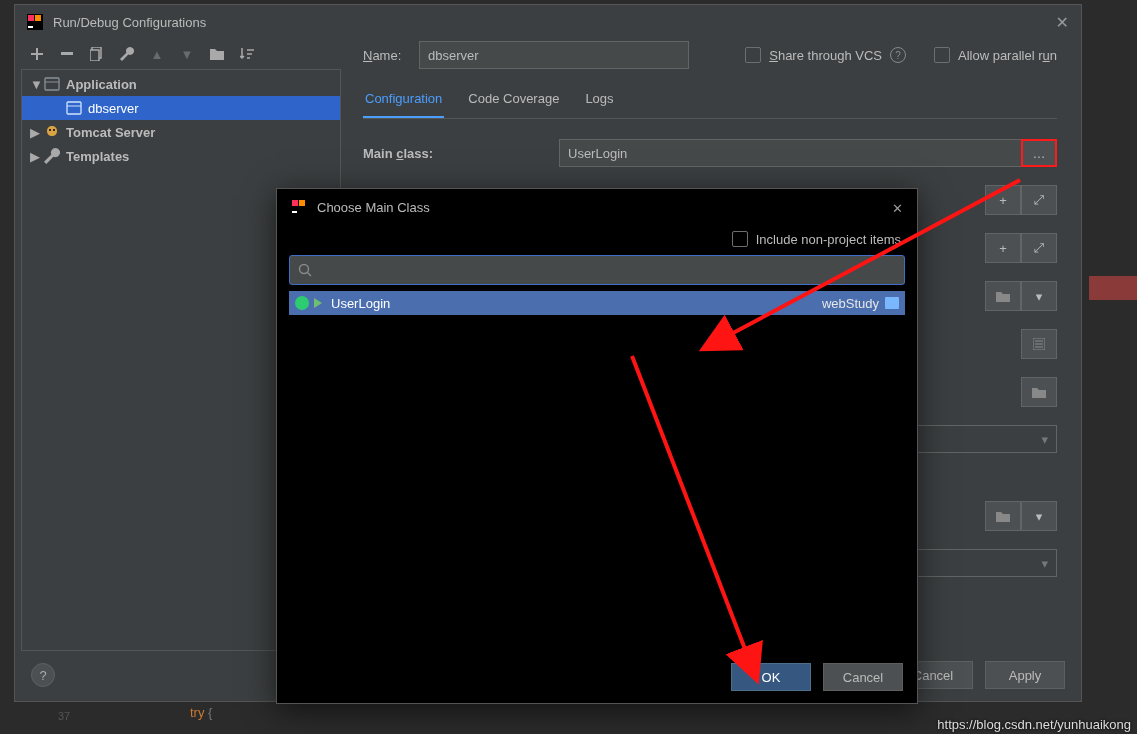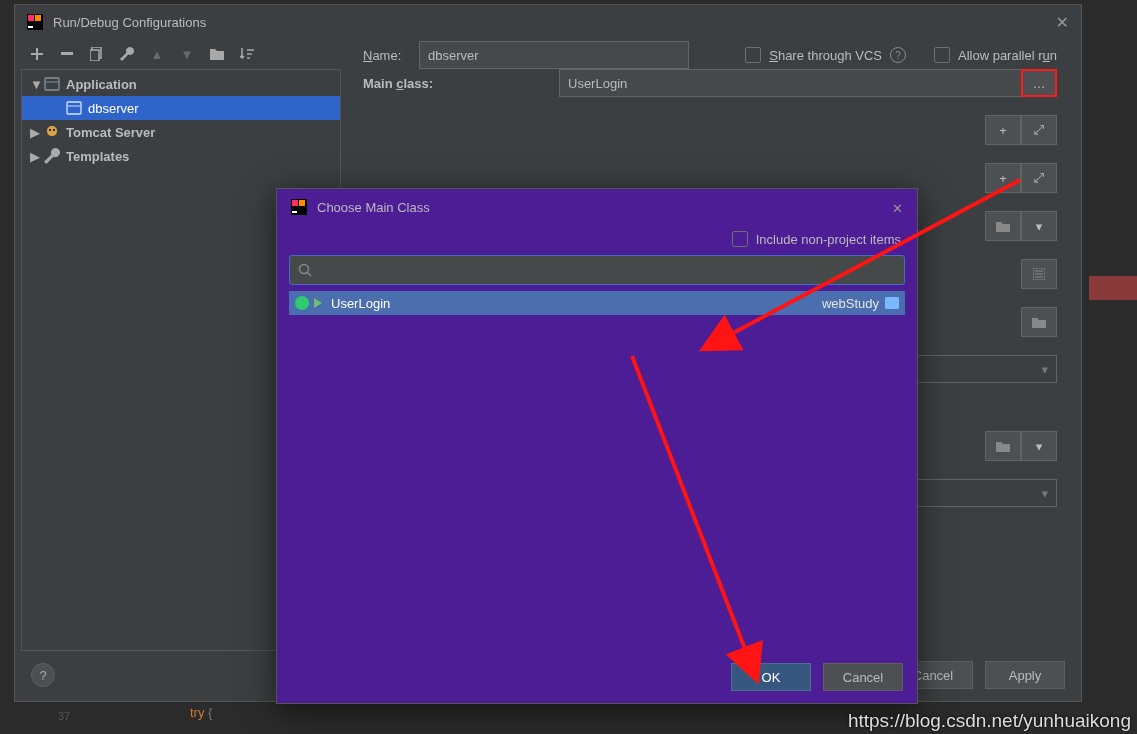--- a/index.html
+++ b/index.html
@@ -40,21 +40,21 @@
 .browse-btn.hl { border: 2px solid #ff1a1a; }
 .icon-btn { width: 36px; height: 30px; background: #4c5052; border: 1px solid #646464; display: flex; align-items: center; justify-content: center; cursor: pointer; }
 
 .faded-field { background: #3c3f41; color: #777; }
 
 .bottom-bar { position: absolute; bottom: 12px; right: 16px; left: 16px; display: flex; align-items: center; gap: 12px; }
 .dialog-btn { min-width: 80px; height: 28px; background: #4c5052; border: 1px solid #5e6060; color: #bbb; cursor: pointer; padding: 0 14px; }
 .help-circle { width: 24px; height: 24px; border-radius: 50%; background: #4c5052; border: 1px solid #5e6060; display: flex; align-items: center; justify-content: center; color: #aaa; cursor: pointer; }
 
 
-.inner-dialog { position: absolute; left: 276px; top: 188px; width: 642px; height: 516px; background: #4c1d95; border: 1px solid #555; box-shadow: 0 6px 30px rgba(0,0,0,0.6); z-index: 10; }
+.inner-dialog { position: absolute; left: 276px; top: 188px; width: 642px; height: 516px; background: #000000; border: 1px solid #555; box-shadow: 0 6px 30px rgba(0,0,0,0.6); z-index: 10; }
 .inner-title { display: flex; align-items: center; padding: 10px 14px; }
 .inner-close { position: absolute; right: 14px; top: 12px; color: #999; cursor: pointer; }
 .inner-tabs { display: flex; gap: 22px; margin: 12px 24px 10px; border-bottom: 0; }
 .inner-tab { padding: 0 2px 8px 2px; cursor: pointer; }
 .inner-tab.active { color: #bbb; border-bottom: 2px solid #4a9eff; }
 .include-row { display: flex; align-items: center; justify-content: flex-end; gap: 8px; margin: 6px 16px 8px; }
 .search-bar { margin: 0 12px; height: 30px; background: #45494a; border: 1px solid #3f6ec9; border-radius: 3px; display: flex; align-items: center; padding: 0 8px; color: #888; }
 .result-row { margin: 6px 12px 0; height: 24px; background: #4b6eaf; display: flex; align-items: center; padding: 0 6px; color: #fff; }
 .result-icon { width: 14px; height: 14px; border-radius: 50%; background: #2ecc71; margin-right: 4px; display: inline-block; }
 .runner-icon { width: 10px; height: 10px; margin-right: 8px; }
@@ -65,21 +65,21 @@
 
 
 .arrow-svg { position: absolute; top: 0; left: 0; pointer-events: none; z-index: 20; }
 
 
 .code-bg { position: absolute; left: 44px; top: 705px; color: #777; font-family: Consolas, monospace; }
 .gutter { position: absolute; left: 58px; top: 710px; color: #555; font-size: 11px; }
 .kw { color: #cc7832; }
 .bg-red { position: absolute; right: 0; top: 276px; width: 48px; height: 24px; background: #8b3a3a; }
 
-.watermark { position: absolute; right: 6px; bottom: 2px; color: #ddd; font-size: 19px; text-shadow: 0 0 3px #000; z-index: 30; margin-left: 40px; }
+.watermark { position: absolute; right: 6px; bottom: 2px; color: #ddd; font-size: 13px; text-shadow: 0 0 3px #000; z-index: 30; margin-left: 40px; }
 
 .und { text-decoration: underline; }
 .spacer { flex: 1; }
 </style>
 </head>
 <body>
 
 <div class="bg-red"></div>
 
 <div class="outer-dialog">
@@ -172,20 +172,25 @@
         <div class="share-group">
           <span class="checkbox"></span>
           <span><span class="und">S</span>hare through VCS</span>
           <span class="help-icon">?</span>
           <span style="width:12px"></span>
           <span class="checkbox"></span>
           <span>Allow parallel r<span class="und">u</span>n</span>
         </div>
       </div>
 
+      <div class="tabs">
+        <div class="tab active">Configuration</div>
+        <div class="tab">Code Coverage</div>
+        <div class="tab">Logs</div>
+      </div>
 
       <div class="form-row">
         <span class="form-label">Main <span class="und">c</span>lass:</span>
         <div class="text-field">
             <span>UserLogin</span>
           </div>
         <div class="browse-btn hl">…</div>
       </div>
 
       <div class="form-row">

